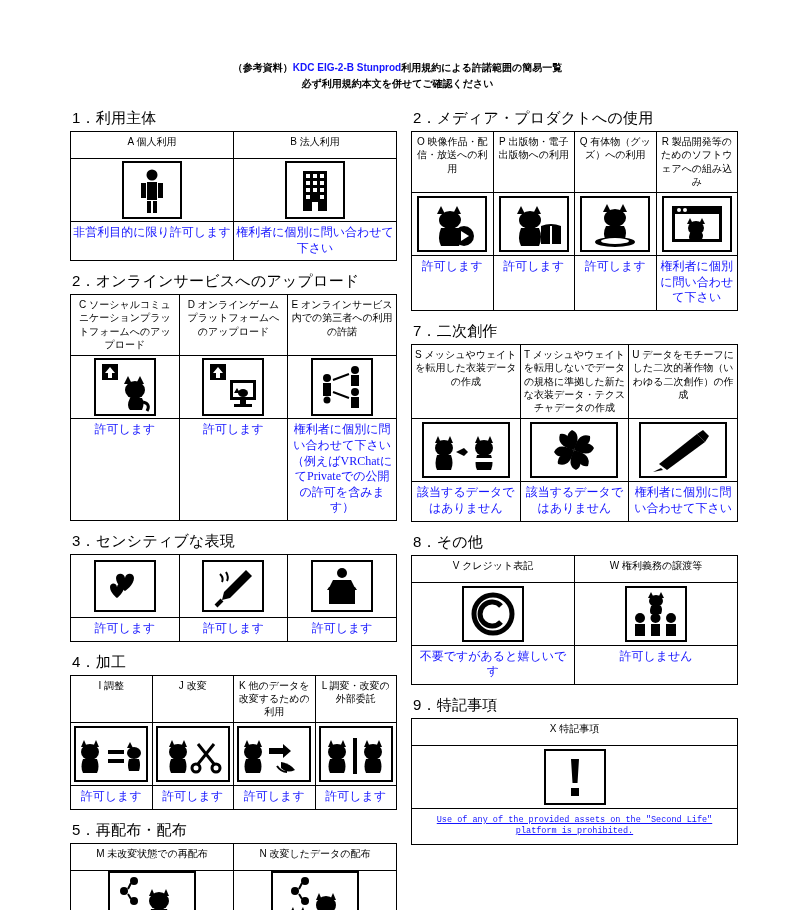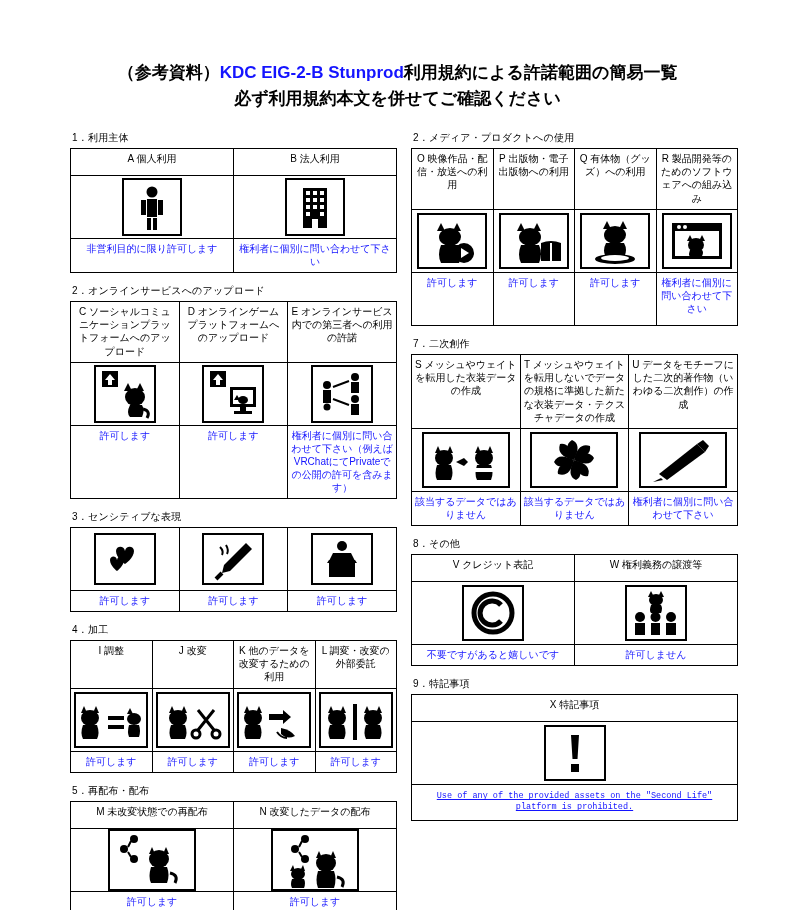--- a/index.html
+++ b/index.html
@@ -9,37 +9,37 @@
     height: 910px;
     background: #ffffff;
     font-family: "Liberation Sans", sans-serif;
     color: #000000;
   }
   .page { position: relative; width: 795px; height: 910px; padding: 0; }
 
   .title-block {
     text-align: center;
     margin-top: 60px;
-    font-size: 17px;
+    font-size: 10px;
     font-weight: bold;
     line-height: 1.55;
   }
   .title-block .accent { color: #1414ff; }
 
   .columns {
     display: flex;
     gap: 14px;
     padding: 18px 28px 0 70px;
     align-items: flex-start;
   }
   .col { width: 327px; flex: 0 0 327px; }
 
   .section { margin-bottom: 11px; }
   .section-title {
-    font-size: 10px;
+    font-size: 15px;
     font-weight: normal;
     margin: 0 0 3px 2px;
     letter-spacing: .2px;
   }
 
   table.grid {
     border-collapse: collapse;
     width: 100%;
     table-layout: fixed;
   }
@@ -58,26 +58,27 @@
   .hdr.tall { min-height: 46px; }
   .art {
     height: 62px;
     display: flex;
     align-items: center;
     justify-content: center;
     padding: 3px 0;
   }
   .art svg { display: block; }
   .note {
-    font-size: 10px;
+    font-size: 12px;
     line-height: 1.3;
     color: #1414ff;
     text-align: center;
     padding: 3px 2px 4px 2px;
     min-height: 17px;
+    font-family: Liberation Serif, serif;
   }
   .note.multi { min-height: 52px; }
   .note.mono {
     font-family: "Liberation Mono", monospace;
     font-size: 8.5px;
     padding: 6px 4px 7px 4px;
     text-decoration: underline;
   }
 </style>
 </head>

